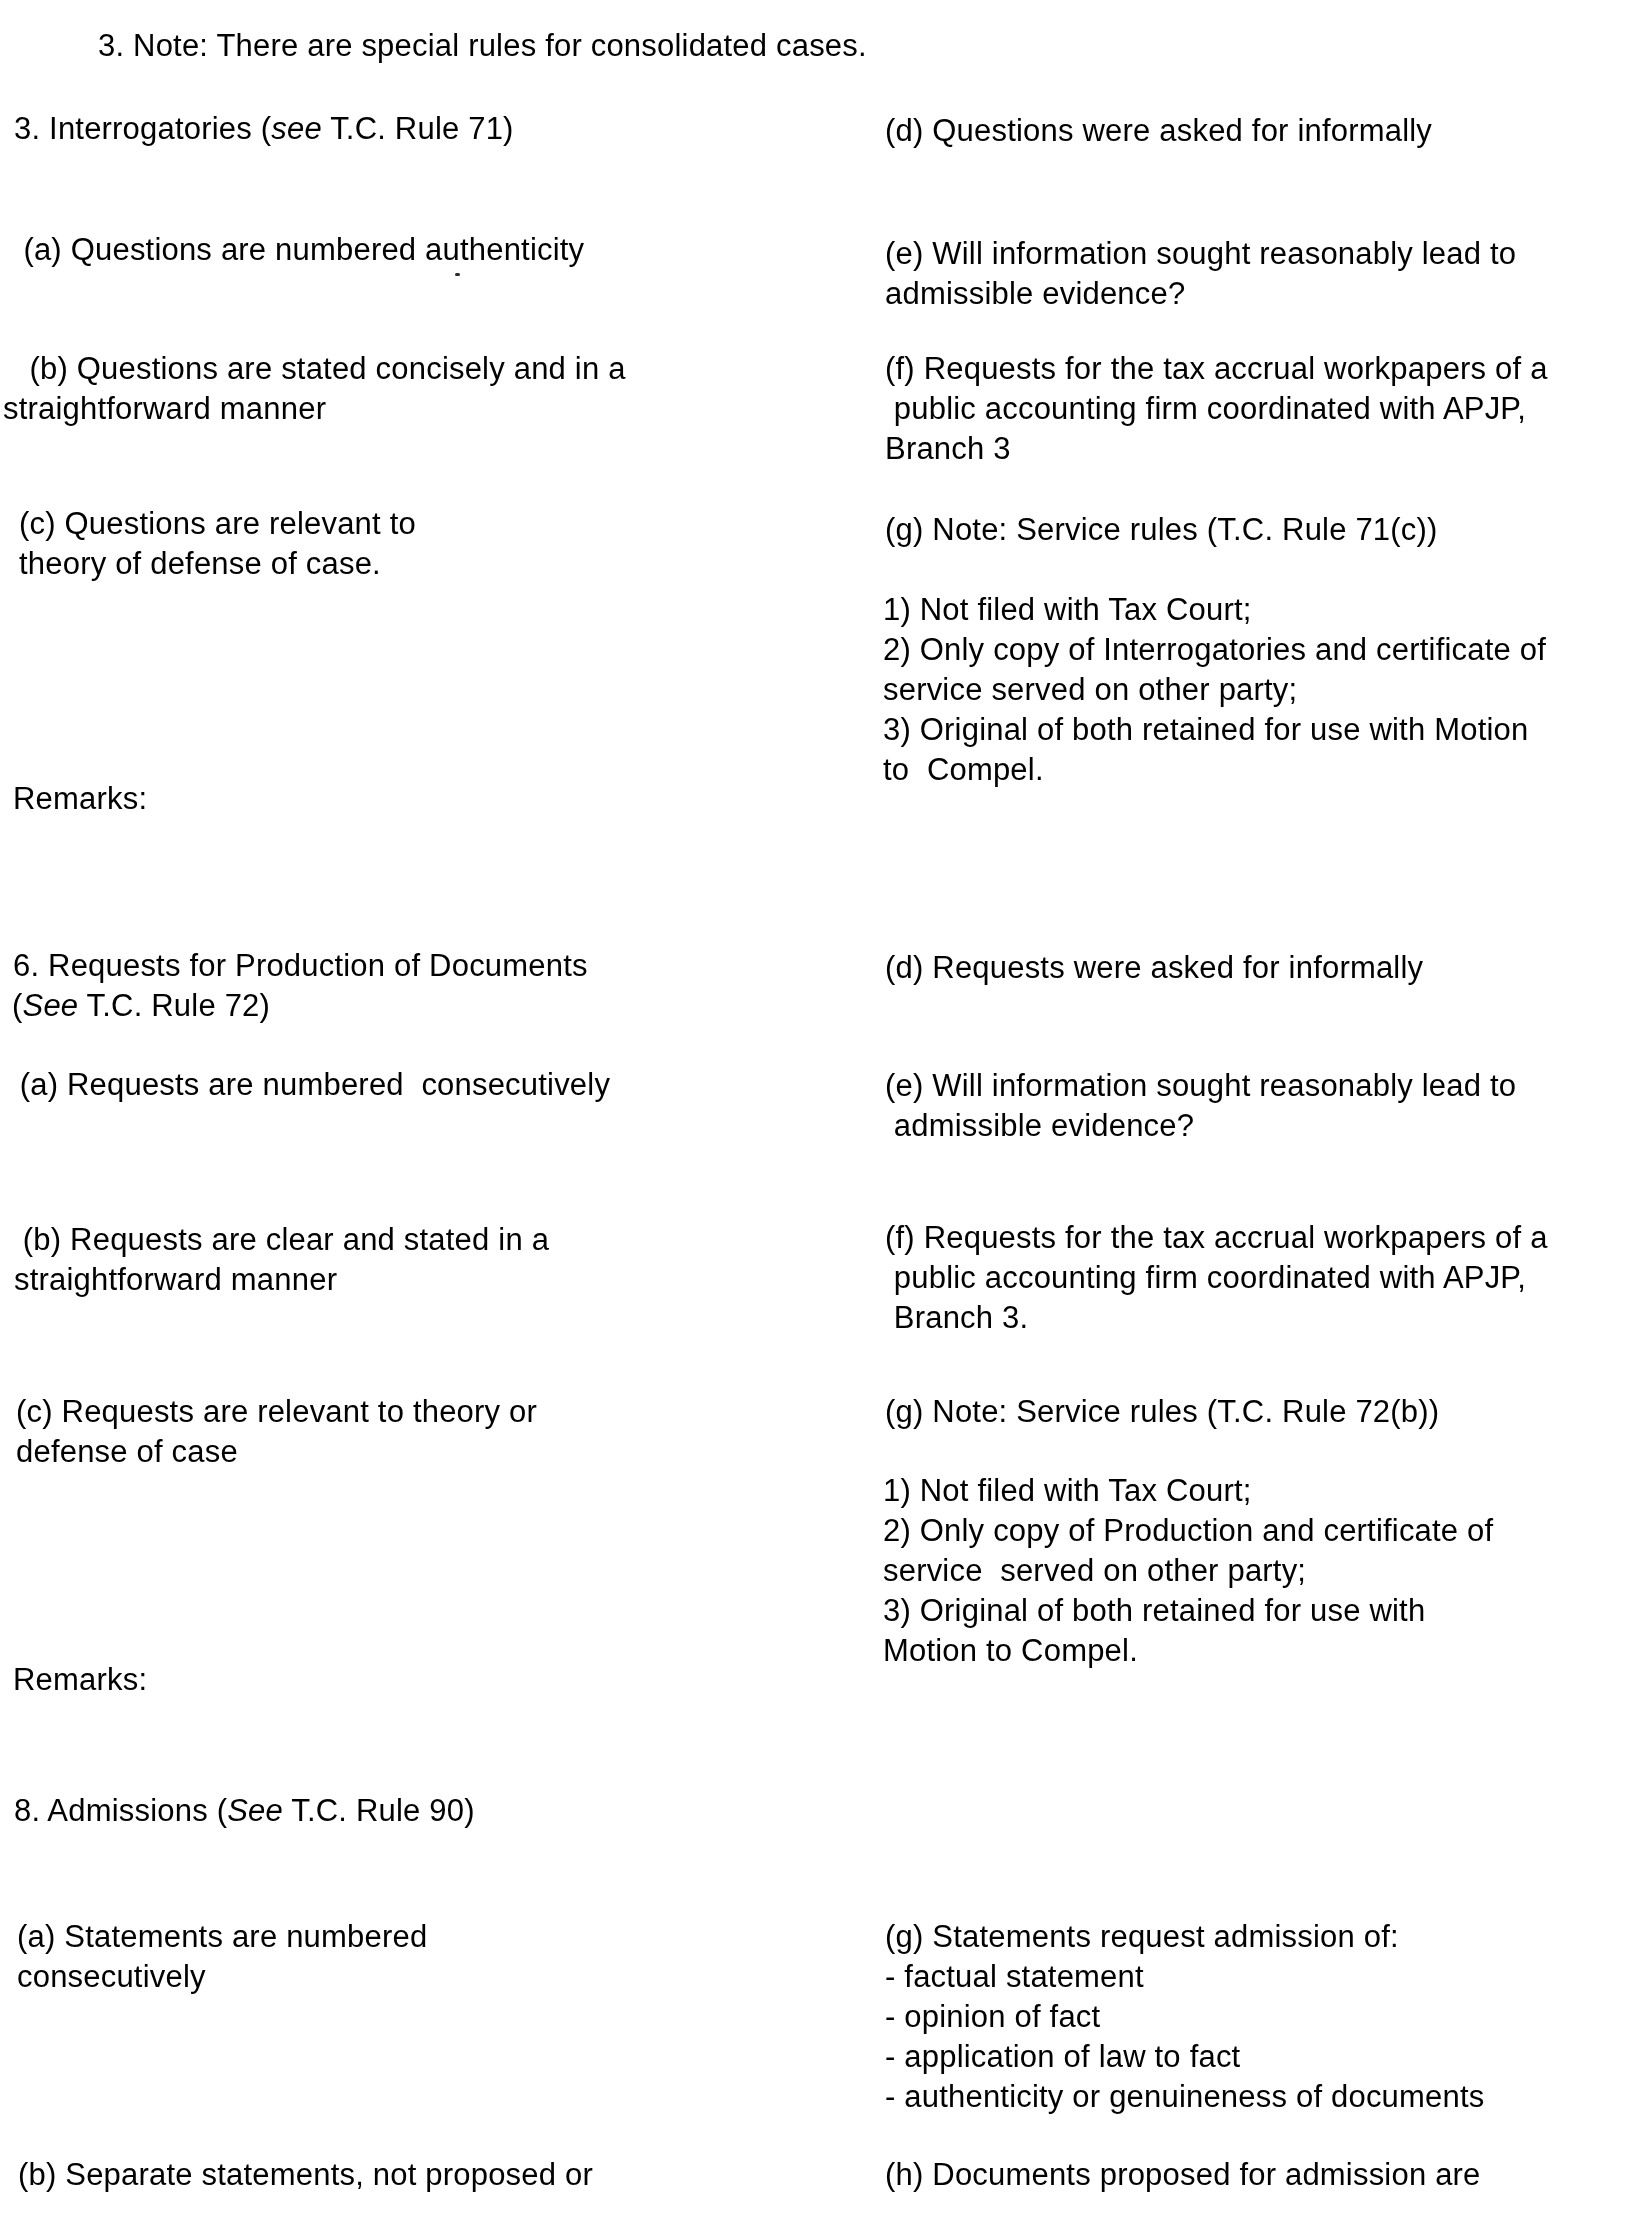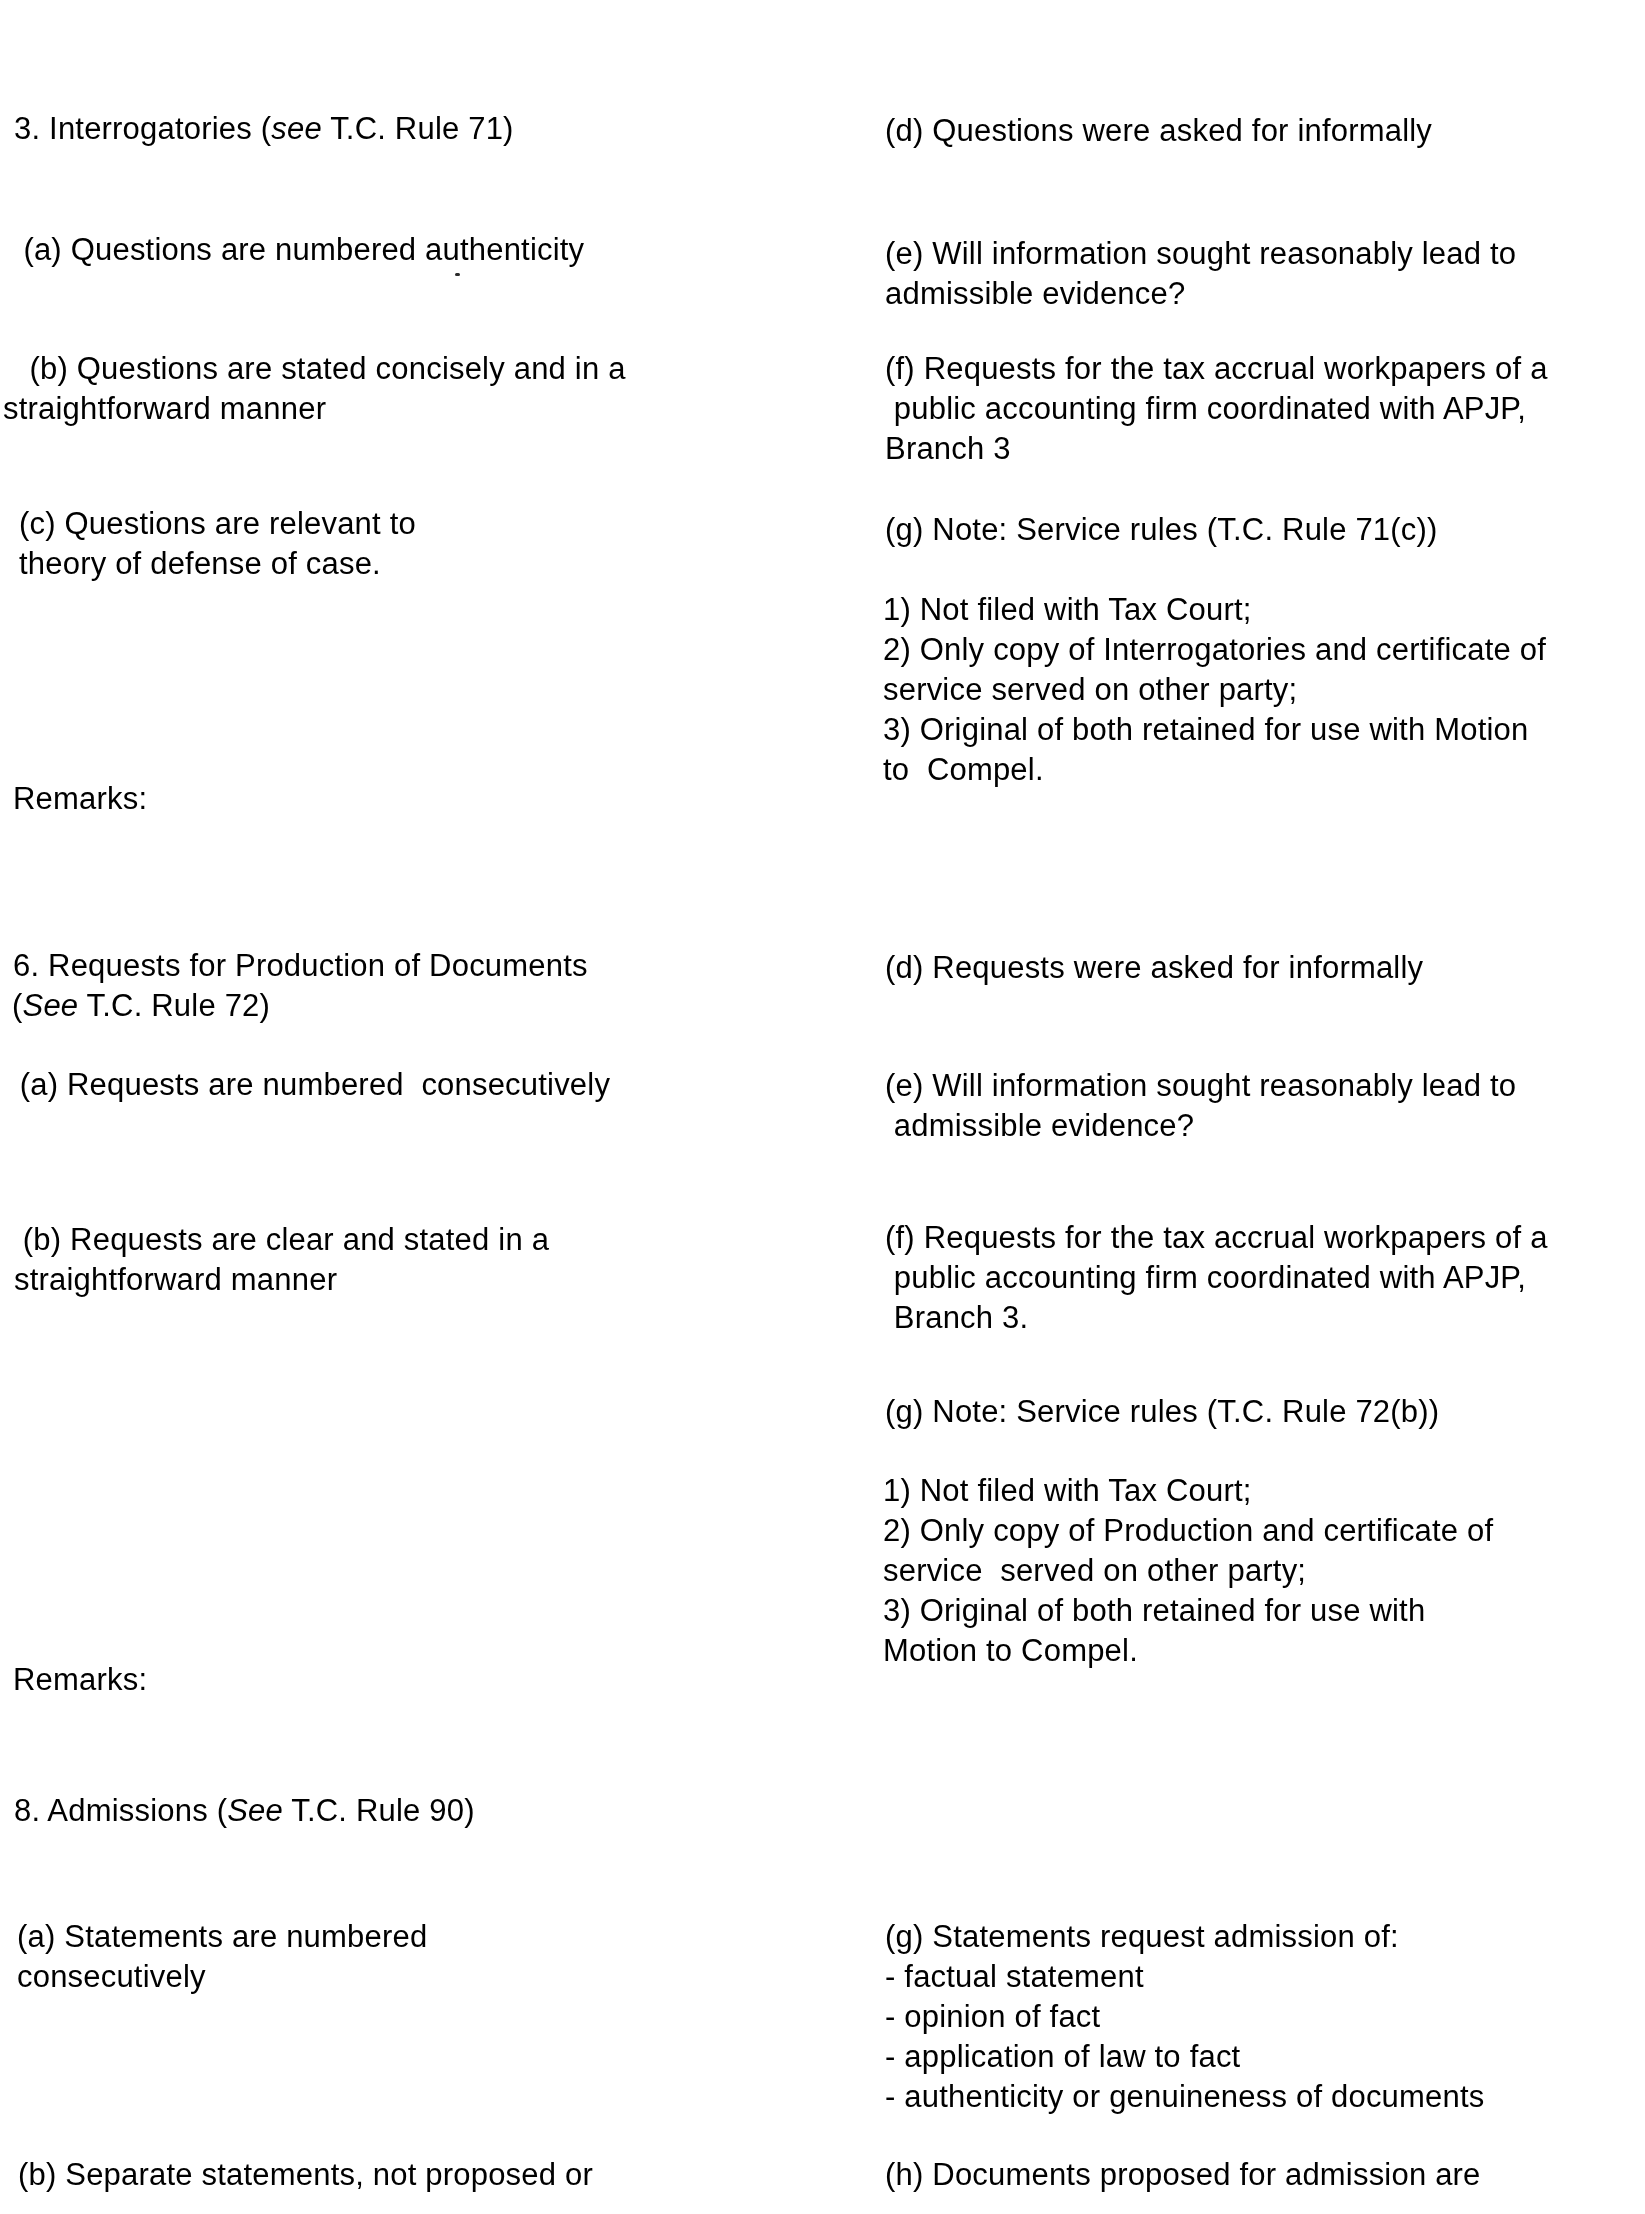--- a/index.html
+++ b/index.html
@@ -35,20 +35,21 @@
     height: 2.8px;
     background: #2a2a2a;
     border-radius: 1.9px;
   }
 </style>
 </head>
 <body>
 
 <div class="page">
 
+  <div class="tb" style="left:98px; top:26px">3. Note: There are special rules for consolidated cases.</div>
 
   <div class="tb" style="left:14px; top:109px"><span>3. Interrogatories (</span><span class="it">see</span><span> T.C. Rule 71)</span></div>
   <div class="tb" style="left:885px; top:111px">(d) Questions were asked for informally</div>
   <div class="tb" style="left:23.4px; top:230px">(a) Questions are numbered authenticity</div>
   <div class="artifact"></div>
   <div class="tb" style="left:885px; top:234px">(e) Will information sought reasonably lead to
 admissible evidence?</div>
   <div class="tb" style="left:3px; top:349px">   (b) Questions are stated concisely and in a
 straightforward manner</div>
   <div class="tb" style="left:885px; top:349px">(f) Requests for the tax accrual workpapers of a
@@ -68,20 +69,22 @@
   <div class="tb" style="left:12px; top:986px"><span>(</span><span class="it">See</span><span> T.C. Rule 72)</span></div>
   <div class="tb" style="left:19.7px; top:1065px">(a) Requests are numbered  consecutively</div>
   <div class="tb" style="left:885px; top:948px">(d) Requests were asked for informally</div>
   <div class="tb" style="left:885px; top:1066px">(e) Will information sought reasonably lead to
  admissible evidence?</div>
   <div class="tb" style="left:14px; top:1220px"> (b) Requests are clear and stated in a
 straightforward manner</div>
   <div class="tb" style="left:885px; top:1218px">(f) Requests for the tax accrual workpapers of a
  public accounting firm coordinated with APJP,
  Branch 3.</div>
+  <div class="tb" style="left:16px; top:1392px">(c) Requests are relevant to theory or
+defense of case</div>
   <div class="tb" style="left:885px; top:1392px">(g) Note: Service rules (T.C. Rule 72(b))</div>
   <div class="tb" style="left:883px; top:1471px">1) Not filed with Tax Court;
 2) Only copy of Production and certificate of
 service  served on other party;
 3) Original of both retained for use with
 Motion to Compel.</div>
   <div class="tb" style="left:13px; top:1660px">Remarks:</div>
 
   <div class="tb" style="left:14px; top:1791px"><span>8. Admissions (</span><span class="it">See</span><span> T.C. Rule 90)</span></div>
   <div class="tb" style="left:17px; top:1917px">(a) Statements are numbered

